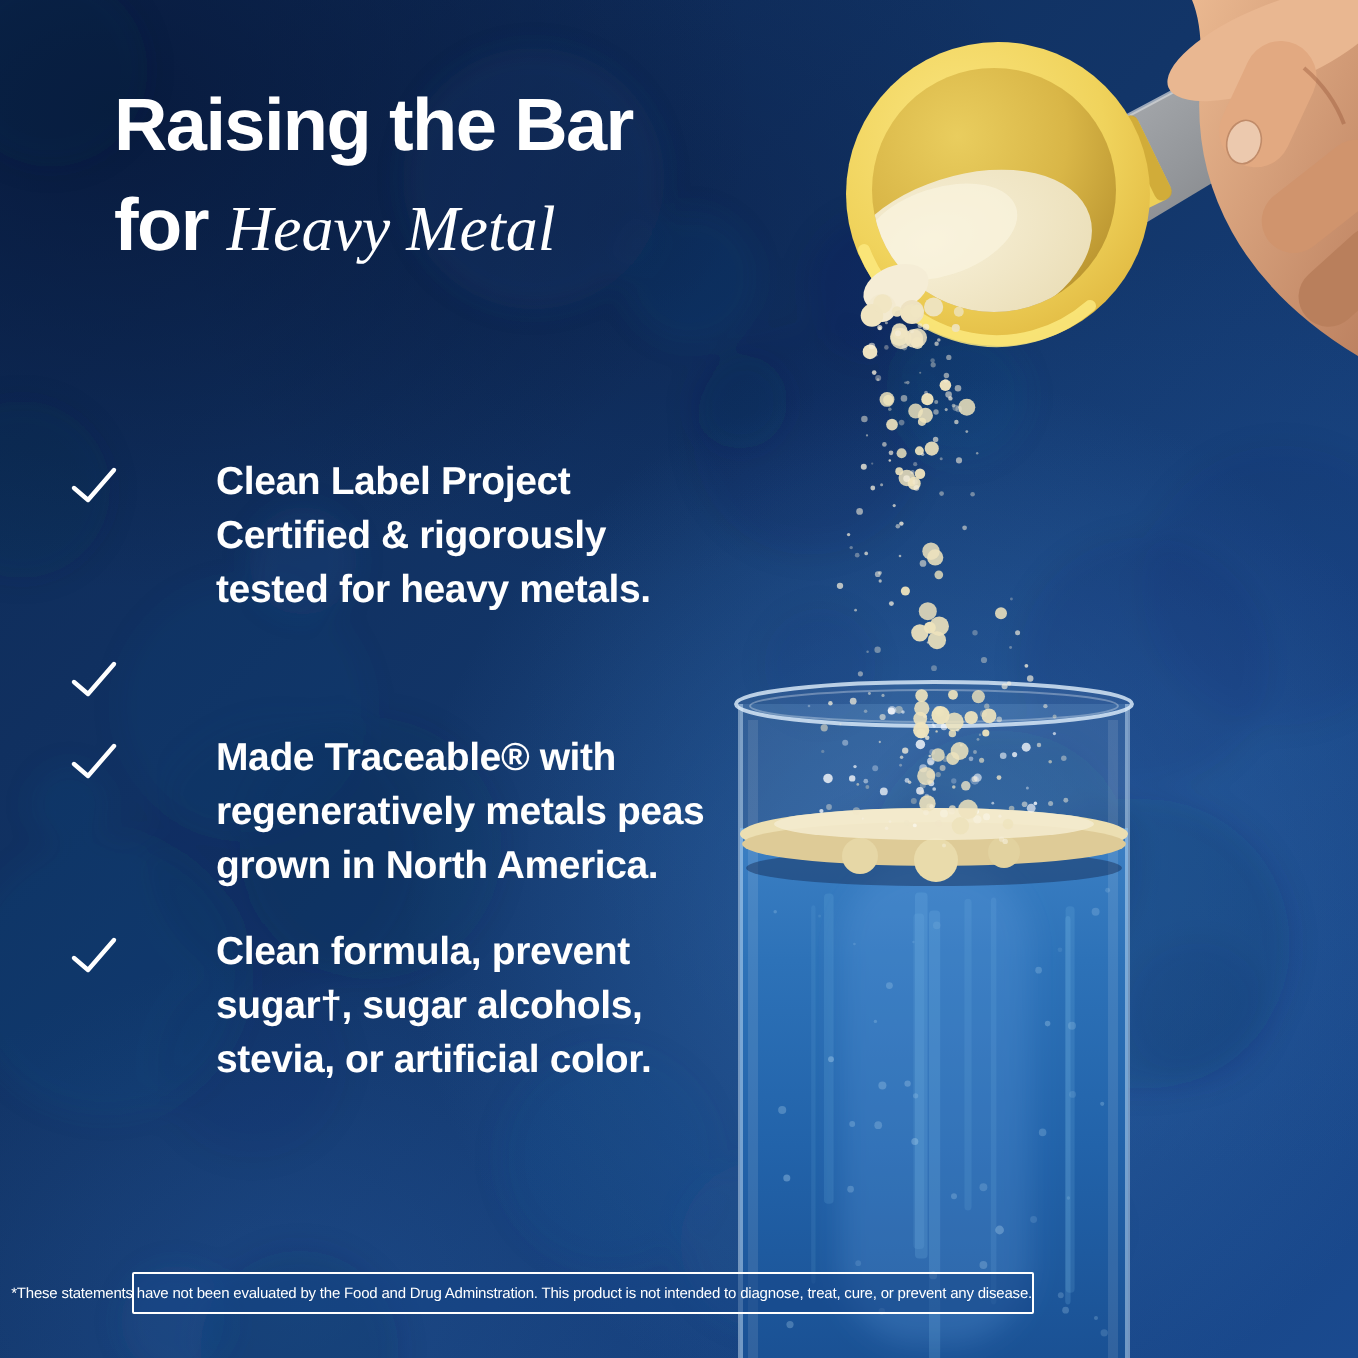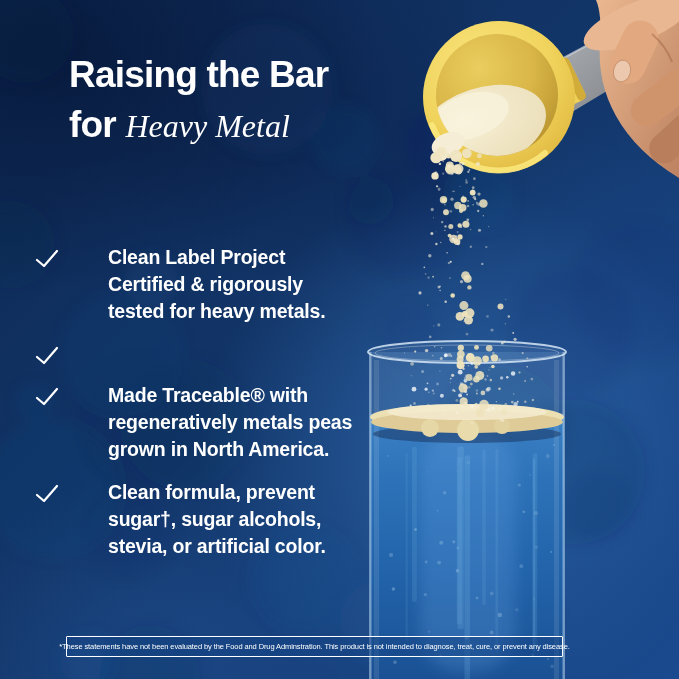--- a/index.html
+++ b/index.html
@@ -9,34 +9,34 @@
     background:
       radial-gradient(430px 430px at 69% 67%, rgba(62,128,198,.48), rgba(62,128,198,0) 62%),
       radial-gradient(520px 330px at 92% 52%, rgba(38,92,162,.32), rgba(38,92,162,0) 70%),
       radial-gradient(330px 250px at 22% 96%, rgba(44,99,170,.30), rgba(44,99,170,0) 70%),
       radial-gradient(430px 320px at 8% 8%, rgba(7,24,58,.85), rgba(7,24,58,0) 75%),
       radial-gradient(320px 260px at 46% 16%, rgba(10,30,70,.55), rgba(10,30,70,0) 70%),
       linear-gradient(135deg,#0d2853 0%,#123568 45%,#1a4a8f 100%);
   }
   .photo{position:absolute;inset:0;z-index:1;}
   .text-layer{position:absolute;inset:0;z-index:2;}
-  .headline{position:absolute;left:57px;top:38px;margin:12px;font-weight:700;}
+  .headline{position:absolute;left:57px;top:38px;margin:0;font-weight:700;}
   .hl-line{display:block;height:50px;line-height:50px;white-space:nowrap;}
   .hl-sans{font-family:"Liberation Sans",sans-serif;font-weight:700;font-size:37px;letter-spacing:-.8px;}
   .hl-serif{font-family:"Liberation Serif",serif;font-style:italic;font-weight:400;font-size:32px;letter-spacing:0;}
-  .bullets{position:absolute;left:35px;top:244px;margin:0;padding:0;list-style:none;}
+  .bullets{position:absolute;left:35px;top:228px;margin:0;padding:0;list-style:none;}
   .bullets li{display:flex;align-items:flex-start;margin:0 0 16px 0;}
   .check{width:24px;height:20px;margin-top:5px;flex:0 0 auto;}
   .btext{margin-left:49px;width:310px;font-weight:700;font-size:19.5px;line-height:27px;
          letter-spacing:-.2px;white-space:pre-line;}
   .footnote{position:absolute;top:605px;right:67px;font-weight:700;font-size:16.5px;white-space:nowrap;}
   .footnote .sup{font-size:10px;vertical-align:6px;letter-spacing:1px;}
-  .disclaimer{position:absolute;left:66px;top:636px;width:497px;height:21px;box-sizing:border-box;
+  .disclaimer{position:absolute;left:66px;top:636px;width:451px;height:21px;box-sizing:border-box;
       border:1.5px solid #ffffff;background:rgba(21,69,134,.55);border-radius:1px;
-      display:flex;align-items:center;justify-content:center;
+      display:flex;align-items:center;justify-content:flex-end;
       font-size:7.5px;letter-spacing:-.1px;white-space:nowrap;}
 </style>
 </head>
 <body>
 
 <div class="canvas">
 
   <svg class="photo" viewBox="0 0 679 679" aria-hidden="true">
     <defs>
       <filter id="soft" x="-60%" y="-60%" width="220%" height="220%">

